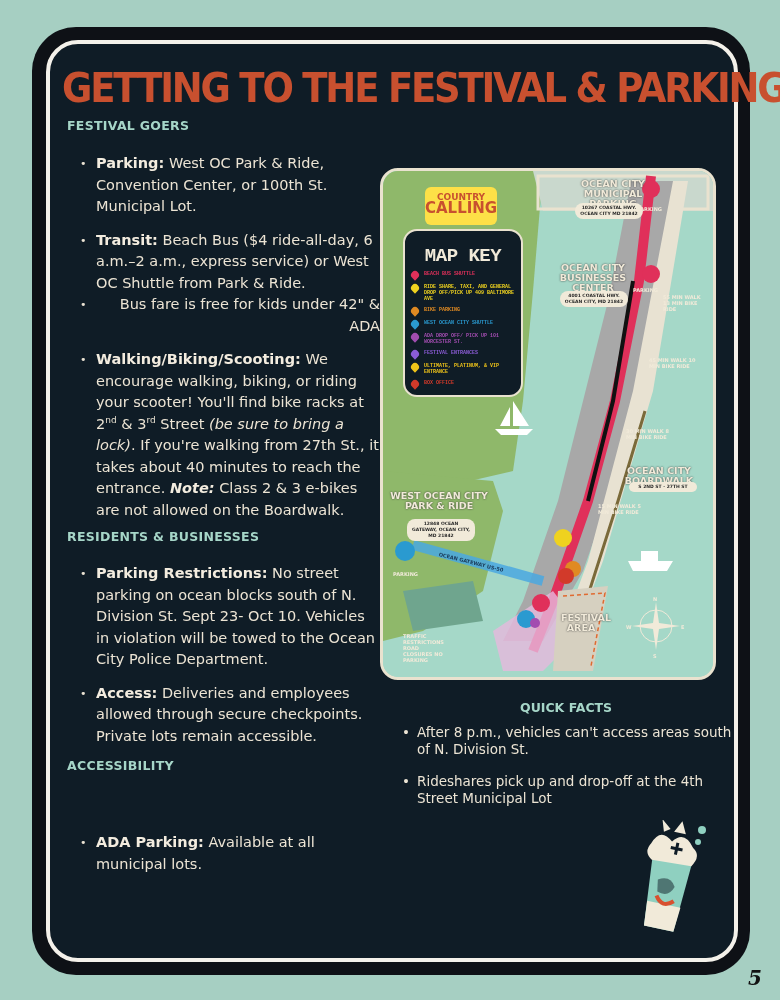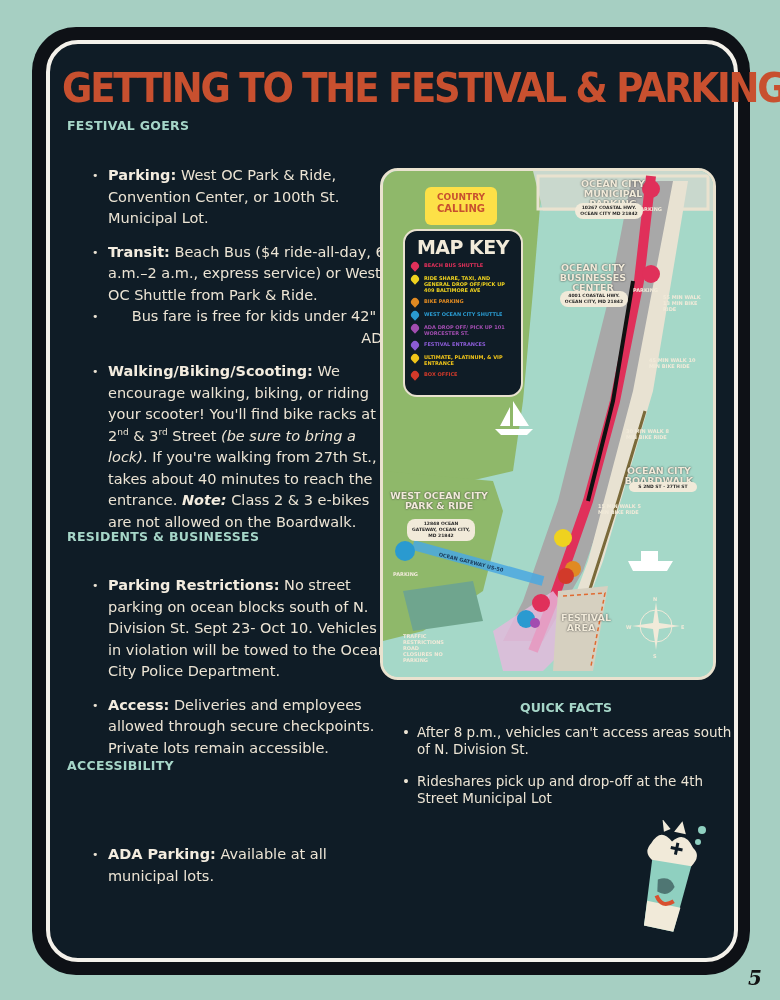--- a/index.html
+++ b/index.html
@@ -1,38 +1,38 @@
 <!DOCTYPE html>
 <html><head>
 <meta charset="utf-8">
 <style>
   html,body{margin:0;padding:0;}
   body{width:780px;height:1000px;background:#a6cfc2;position:relative;overflow:hidden;font-family:"DejaVu Sans",sans-serif;}
   .frame{position:absolute;left:32px;top:27px;width:718px;height:948px;background:#0e1116;border-radius:44px;}
   .inner-stroke{position:absolute;left:46px;top:40px;width:692px;height:922px;border:4px solid #f4f1ea;border-radius:32px;box-sizing:border-box;background:#0f1c26;}
   .title{position:absolute;left:62px;top:64px;color:#c8502f;font-family:"DejaVu Sans",sans-serif;font-weight:bold;font-size:37px;letter-spacing:-2.2px;transform:scaleY(1.12);transform-origin:left top;white-space:nowrap;}
   .section-h{position:absolute;color:#a6d6c8;font-family:"DejaVu Sans",sans-serif;font-weight:bold;font-size:12.5px;letter-spacing:0.3px;text-align:right;}
-  .blist{position:absolute;left:76px;width:300px;margin:16px;padding:0;list-style:none;color:#ece4d4;font-family:"DejaVu Sans",sans-serif;font-size:14.5px;line-height:21.5px;}
+  .blist{position:absolute;left:76px;width:300px;margin:4px;padding:0;list-style:none;color:#ece4d4;font-family:"DejaVu Sans",sans-serif;font-size:14.5px;line-height:21.5px;}
   .blist li{position:relative;padding-left:16px;}
   .blist li::before{content:"•";position:absolute;left:0;top:0;font-size:11px;}
   .blist b{font-family:"DejaVu Sans",sans-serif;font-weight:bold;color:#f3ecdf;}
   .blist i{font-style:italic;}
   sup{font-size:9px;line-height:0;}
   .qf-h{position:absolute;left:520px;top:700px;color:#a6d6c8;font-family:"DejaVu Sans",sans-serif;font-weight:bold;font-size:12.5px;}
   .qlist{position:absolute;left:402px;top:724px;width:330px;margin:0;padding:0;list-style:none;color:#ece4d4;font-size:13.5px;line-height:16.5px;}
   .qlist li{position:relative;padding-left:15px;margin-bottom:16px;}
   .qlist li::before{content:"•";position:absolute;left:0;top:0;}
   .map{position:absolute;left:380px;top:168px;width:336px;height:512px;border-radius:18px;overflow:hidden;border:3px solid #e9e2cf;box-sizing:border-box;background:#9fd3c3;}
   .map svg{position:absolute;left:0;top:0;}
-  .mkey{position:absolute;left:20px;top:58px;width:120px;height:168px;background:#0f1c26;border:2px solid #e9e2cf;border-radius:14px;box-sizing:border-box;padding:4px 6px;}
+  .mkey{position:absolute;left:20px;top:58px;width:120px;height:168px;background:#0f1c26;border:2px solid #e9e2cf;border-radius:14px;box-sizing:border-box;padding:13px 6px;font-family:Liberation Mono, monospace;}
   .mkey-title{color:#f1ead9;font-weight:bold;font-size:19px;text-align:center;letter-spacing:-0.5px;margin:1px 0 4px;}
   .mkey-item{display:flex;align-items:flex-start;font-size:5px;font-weight:bold;line-height:6px;margin-bottom:5px;}
   .pin{width:8px;height:8px;border-radius:50% 50% 50% 0;transform:rotate(-45deg);margin-right:5px;flex:none;}
   .country{position:absolute;left:42px;top:16px;width:72px;height:38px;background:#fde047;border-radius:6px;text-align:center;color:#c8502f;font-weight:bold;font-size:9px;line-height:11px;padding-top:5px;box-sizing:border-box;}
-  .country .big{font-size:10px;}
+  .country .big{font-size:15px;}
   .mlabel{position:absolute;color:#f1ead9;font-weight:bold;text-align:center;line-height:10px;font-size:9.5px;text-shadow:0 0 2px #333;}
   .addr{position:absolute;background:#f1ead9;color:#2a2a2a;border-radius:8px;font-size:4.5px;font-weight:bold;text-align:center;line-height:6px;padding:2px 4px;}
   .small-l{position:absolute;color:#f1ead9;font-size:5px;font-weight:bold;line-height:6px;}
   .page-no{position:absolute;right:18px;bottom:10px;font-family:"DejaVu Serif",serif;font-style:italic;font-weight:bold;font-size:20px;color:#111;}
   .mascot{position:absolute;left:630px;top:820px;}
 </style>
 </head>
 <body>
 
 <div class="frame"></div>

